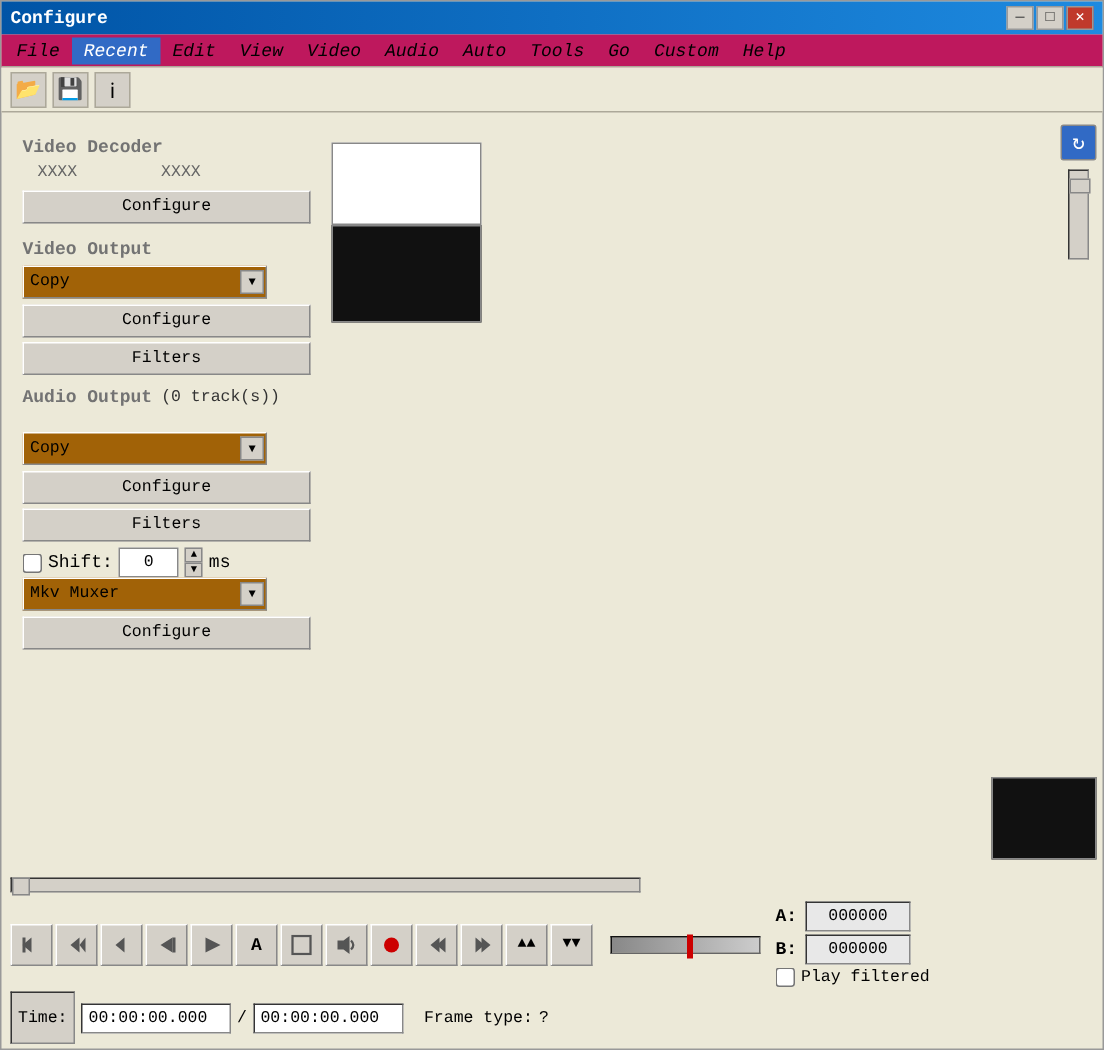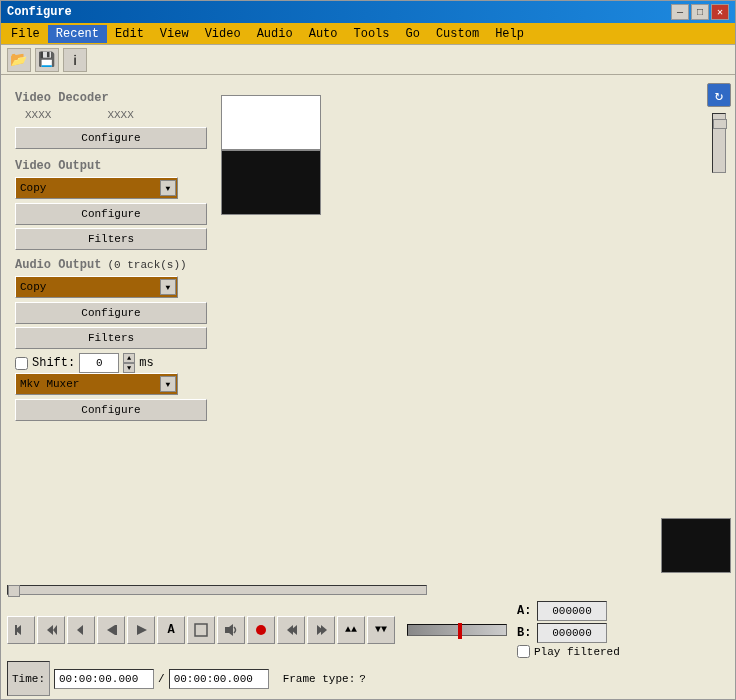--- a/index.html
+++ b/index.html
@@ -54,27 +54,28 @@
       font-size: 10px;
       cursor: pointer;
       color: #333;
       background: #d4d0c8;
     }
 
     .title-btn.close { background: #c0392b; color: white; }
 
     
     .menu-bar {
-      background: #eab308;
+      background: #be185d;
       border-bottom: 1px solid #aca899;
       display: flex;
       align-items: center;
       padding: 2px 2px;
       flex-shrink: 0;
       height: 22px;
+      font-style: italic;
     }
 
     .menu-item {
       padding: 2px 8px;
       cursor: pointer;
       font-size: 12px;
       color: #000;
     }
     .menu-item.active { background: #316ac5; color: white; }
 
@@ -226,21 +227,21 @@
       background: #111;
       border: 1px solid #888;
     }
 
     
     .audio-label-row {
       display: flex;
       align-items: center;
       gap: 6px;
       margin-top: 8px;
-      margin-bottom: 4px;
+      margin-bottom: 16px;
     }
 
     .track-count {
       font-size: 11px;
       color: #333;
     }
 
     
     .shift-row {
       display: flex;

